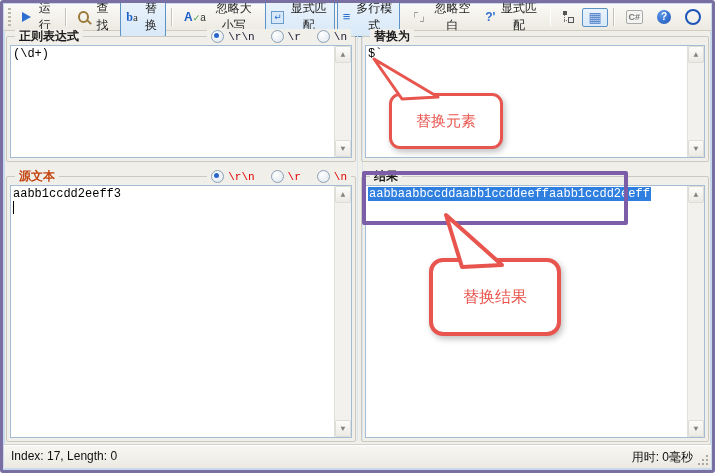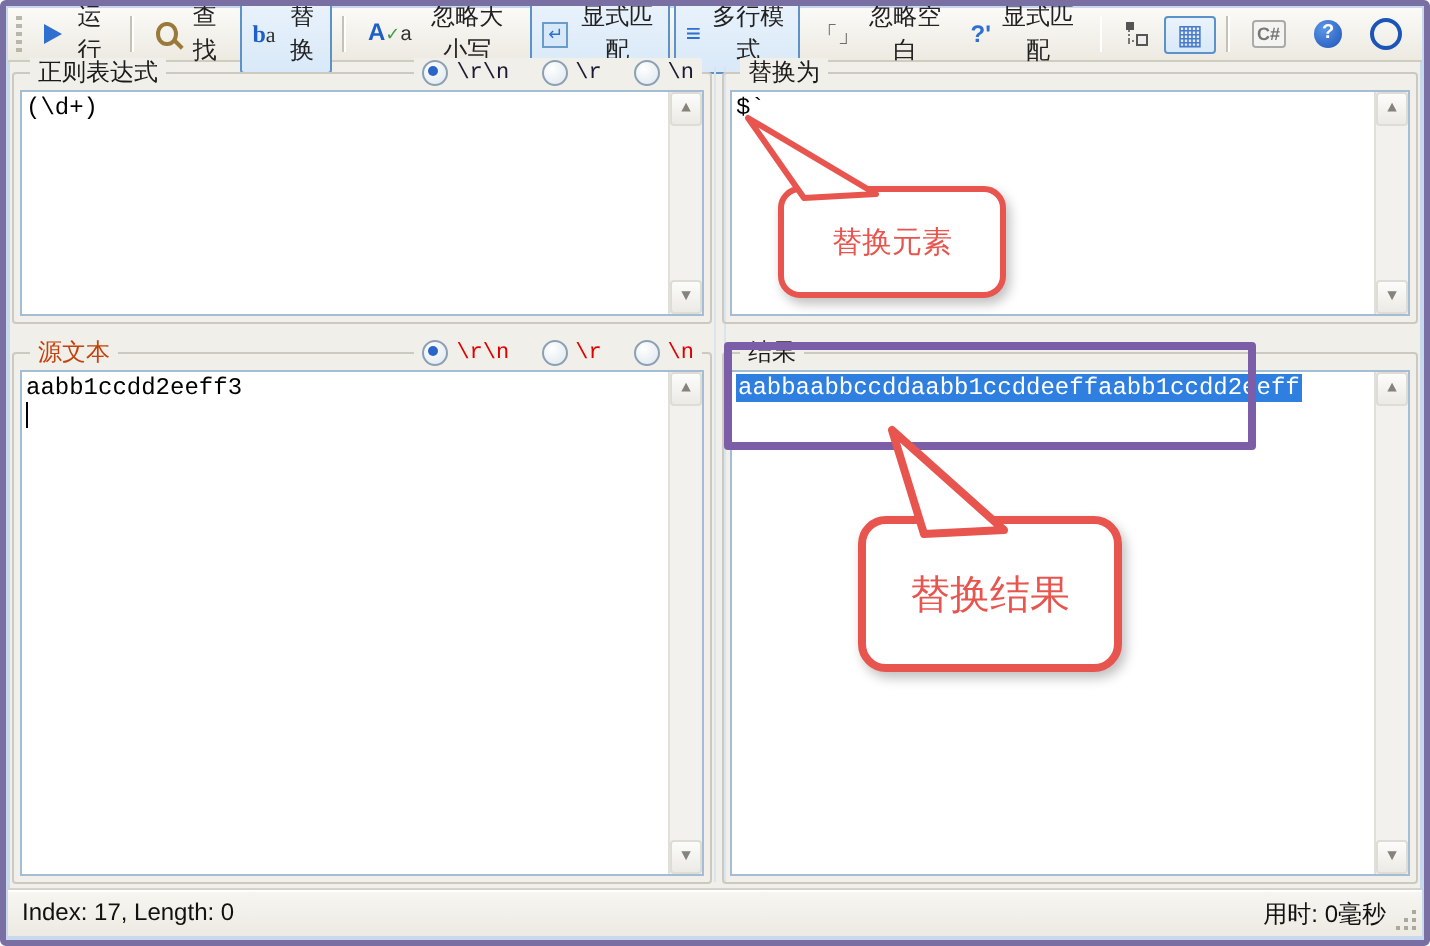--- a/index.html
+++ b/index.html
@@ -32,21 +32,21 @@
   .ic-tree::after{content:'';position:absolute;right:0;bottom:0;width:4px;height:4px;border:1px solid #555;background:#EEE;}
   .ic-tree i{position:absolute;left:2px;top:4px;width:1px;height:7px;border-left:1px dotted #777;}
   .ic-tree em{position:absolute;left:2px;bottom:1px;width:7px;height:1px;border-top:1px dotted #777;}
   .ic-table{color:#4A7BC8;font-size:14px;line-height:13px;}
   .ic-csharp{color:#777;font-size:9px;font-weight:bold;border:1px solid #AAA;background:#F4F4F2;padding:1px 2px;border-radius:2px;}
   .ic-help{width:14px;height:14px;border-radius:50%;background:radial-gradient(circle at 35% 30%,#5C96E8,#1C55B8);color:#fff;
            font-size:10px;font-weight:bold;text-align:center;line-height:14px;}
   .ic-ring{width:12px;height:12px;border-radius:50%;border:2px solid #1C55B8;}
   
   .gbox{position:absolute;border:1px solid #CCCAC0;border-radius:2px;}
-  .gtitle{position:absolute;top:-8px;left:8px;background:#F1EFE9;padding:0 4px;font-size:12px;color:#1a1a1a;line-height:14px;}
+  .gtitle{position:absolute;top:-8px;left:8px;background:#F1EFE9;padding:0 4px;font-size:12px;color:#1a1a1a;line-height:14px;font-weight:bold;}
   .gtitle.red{color:#c2410c;}
   .gradios{position:absolute;top:-8px;right:4px;background:#F1EFE9;padding:0 4px;display:flex;gap:16px;align-items:center;height:15px;}
   .radio{display:flex;align-items:center;gap:4px;}
   .rdot{width:11px;height:11px;border-radius:50%;border:1px solid #8CA0B4;background:radial-gradient(circle at 35% 30%,#fff,#DDE6EE);position:relative;}
   .radio.checked .rdot::after{content:'';position:absolute;left:2px;top:2px;width:5px;height:5px;border-radius:50%;background:#2A66C9;}
   .rlabel{font-family:"Liberation Mono","DejaVu Sans Mono",monospace;font-size:11px;color:#1a1a33;}
   .rlabel.red{color:#E00000;}
   .tbox{position:absolute;left:3px;right:3px;top:8px;bottom:3px;background:#fff;border:1px solid #A5BDD4;
         font-family:"Liberation Mono","DejaVu Sans Mono",monospace;font-size:12px;color:#000;}
   .ttext{position:absolute;left:2px;top:1px;right:18px;white-space:pre-wrap;word-break:break-all;line-height:14px;}
@@ -55,21 +55,21 @@
           background:linear-gradient(#FCFCFB,#EBEAE5);border:1px solid #DDDCD5;border-radius:2px;}
   .varrow.up{top:0;} .varrow.down{bottom:0;}
   .caret{position:absolute;left:2px;top:15px;width:1px;height:13px;background:#000;}
   .selected{background:#2E7FE0;color:#fff;padding:0 1px;}
   .vdivider{position:absolute;left:354px;top:30px;width:4px;height:408px;border-left:1px solid #D9E4EE;border-right:1px solid #D9E4EE;}
   
   .purple-rect{position:absolute;left:359px;top:168px;width:258px;height:46px;border:4px solid #7C5EA8;border-radius:2px;z-index:5;}
   .callout{position:absolute;background:#fff;border:3px solid #E8554E;border-radius:11px;color:#E8554E;
            display:flex;align-items:center;justify-content:center;z-index:6;box-shadow:2px 3px 6px rgba(0,0,0,0.25);}
   .callout1{left:386px;top:90px;width:108px;height:50px;font-size:15px;}
-  .callout2{left:426px;top:255px;width:124px;height:70px;border-width:4px;border-radius:14px;font-size:20px;}
+  .callout2{left:426px;top:255px;width:124px;height:70px;border-width:4px;border-radius:14px;font-size:16px;}
   .tails{position:absolute;left:0;top:0;width:709px;height:467px;z-index:7;pointer-events:none;}
   
   .statusbar{position:absolute;left:1px;right:1px;bottom:2px;height:23px;background:linear-gradient(#F7F6F2,#ECEAE2);
              border-top:1px solid #D5D3C9;box-shadow:inset 0 1px 0 #FFFFFF;font-size:12px;color:#111;}
   .status-left{position:absolute;left:7px;top:4px;}
   .status-right{position:absolute;right:18px;top:4px;}
   .sgrip{position:absolute;right:3px;bottom:3px;width:9px;height:9px;}
   .sgrip::after{content:'';position:absolute;right:0;bottom:0;width:2px;height:2px;background:#ABA99E;
     box-shadow:-4px 0 #ABA99E,0 -4px #ABA99E,-8px 0 #ABA99E,0 -8px #ABA99E,-4px -4px #ABA99E;}
 </style>

